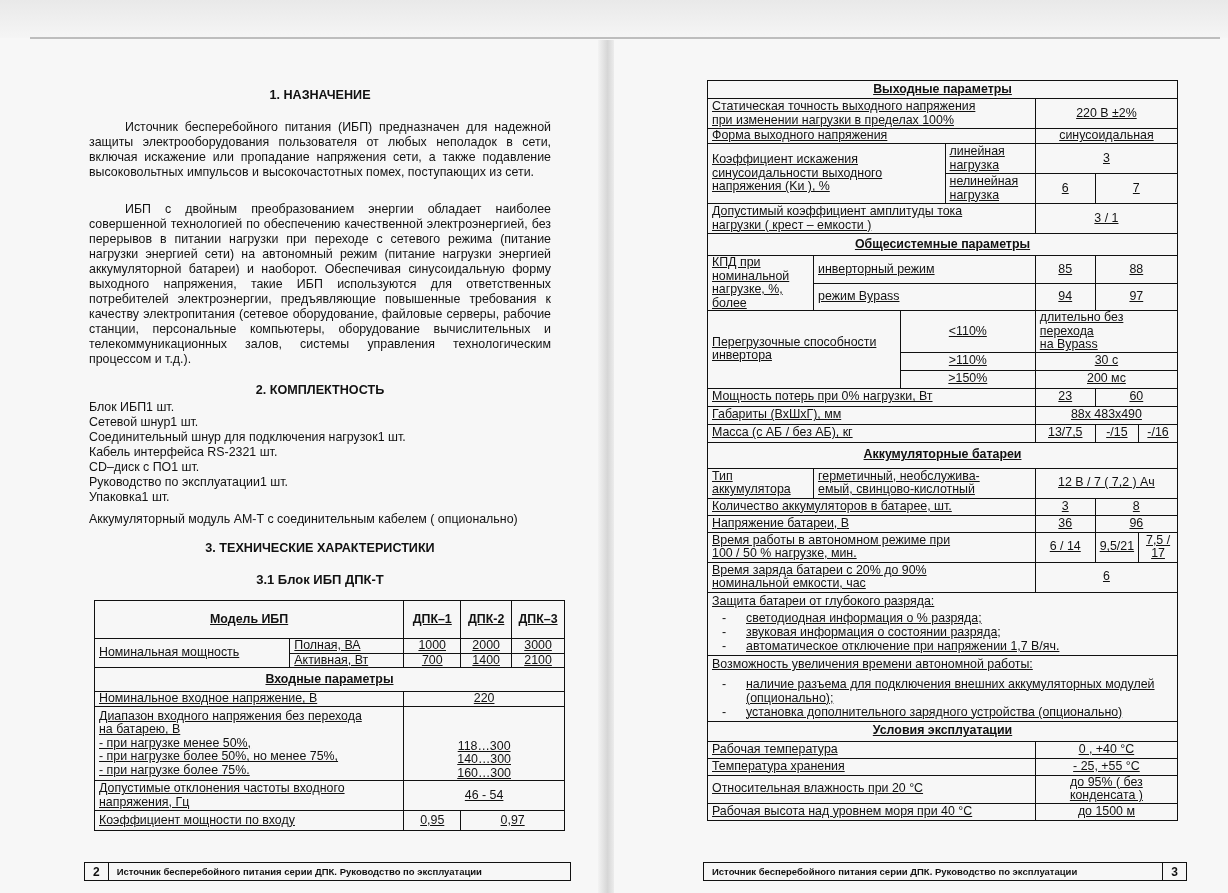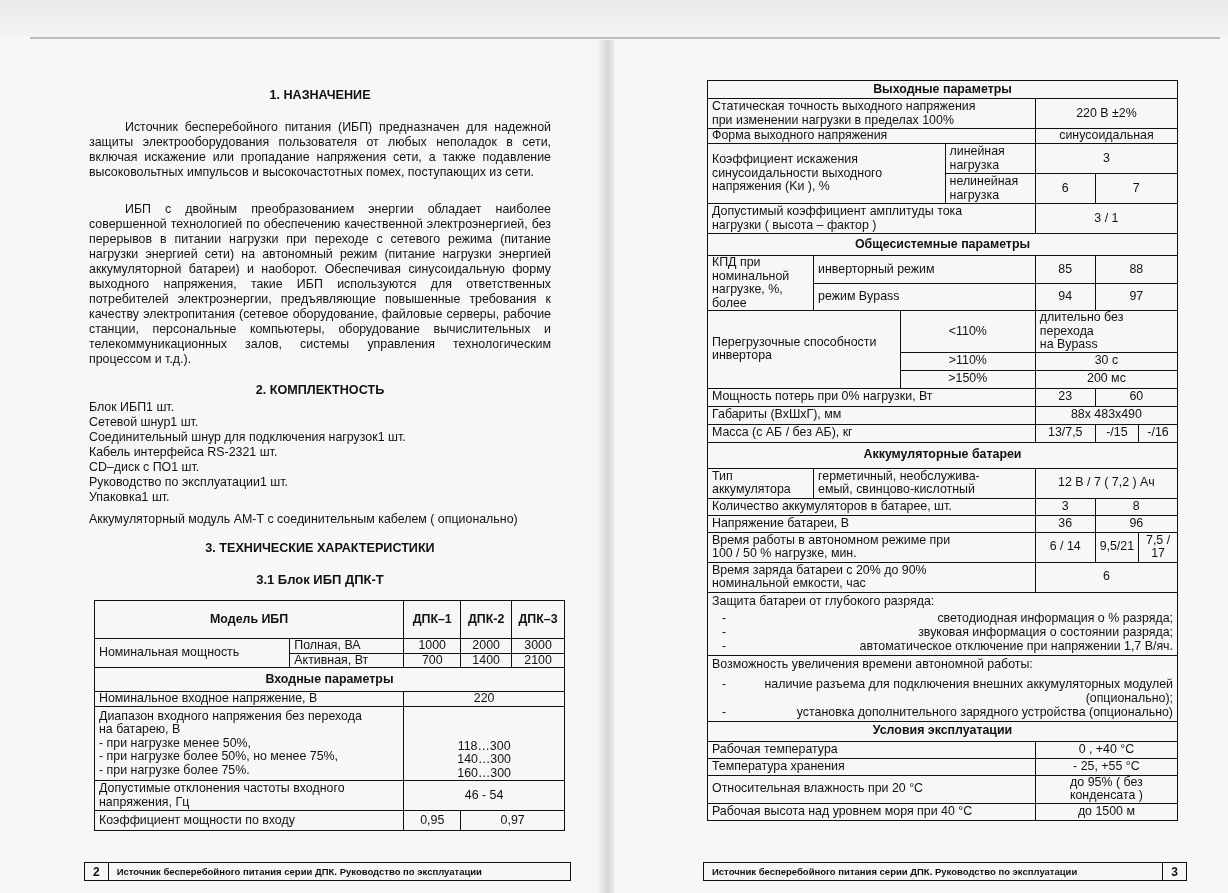--- a/index.html
+++ b/index.html
@@ -11,33 +11,33 @@
   .gutter{position:absolute;left:598px;top:40px;width:16px;height:853px;
     background:linear-gradient(90deg,#f3f3f3,#d6d6d6 60%,#ececec);}
   .page{position:absolute;top:0;height:893px;}
   .left{left:0;width:600px;}
   .abs{position:absolute;}
   .sec-title{position:absolute;font-size:12.6px;font-weight:bold;text-align:center;}
   .para{position:absolute;text-align:justify;line-height:15px;margin:0;}
   .para .indent{display:inline-block;width:36px;}
   .kit{position:absolute;left:89px;width:452px;}
   .kit-row{display:flex;justify-content:flex-start;line-height:15px;}
-  table{border-collapse:collapse;}
+  table{border-collapse:collapse;text-decoration:underline;}
   td{border:1px solid #111;padding:0 4px;line-height:13.5px;vertical-align:middle;}
   .c{text-align:center;}
   .b{font-weight:bold;}
   .t1{position:absolute;left:94px;top:600px;width:471px;border:1.5px solid #111;}
   .t2{position:absolute;left:707px;top:80px;width:471px;border:1.5px solid #111;}
   .footer{position:absolute;top:862px;height:17px;border:1px solid #111;display:flex;align-items:center;
     font-size:9.5px;font-weight:bold;}
   .footer .num{font-size:12px;padding:0 8px;}
   .footer .sep{width:1px;height:17px;background:#111;}
   .footer .txt{padding:0 8px;}
   ul.dash{list-style:none;margin:0;padding:0;}
-  ul.dash li{position:relative;padding-left:34px;line-height:14px;text-align:right;}
+  ul.dash li{position:relative;padding-left:34px;line-height:14px;}
   ul.dash li:before{content:"-";position:absolute;left:10px;}
 </style>
 </head>
 <body>
 
 <div class="topband"></div>
 <div class="topline"></div>
 <div class="gutter"></div>
 
 <div class="page left">
@@ -194,21 +194,21 @@
       <td>
         <div>нелинейная</div>
         <div>нагрузка</div>
       </td>
       <td class="c">6</td>
       <td colspan="2" class="c">7</td>
     </tr>
     <tr style="height:30px">
       <td colspan="4">
         <div>Допустимый коэффициент амплитуды тока</div>
-        <div>нагрузки  ( высота – фактор )</div>
+        <div>нагрузки  ( крест – емкости )</div>
       </td>
       <td colspan="3" class="c">3 / 1</td>
     </tr>
     <tr style="height:22px">
       <td colspan="7" class="c b">Общесистемные параметры</td>
     </tr>
     <tr style="height:20px">
       <td rowspan="2">
         <div>КПД при номинальной</div>
         <div>нагрузке, %,  более</div>

